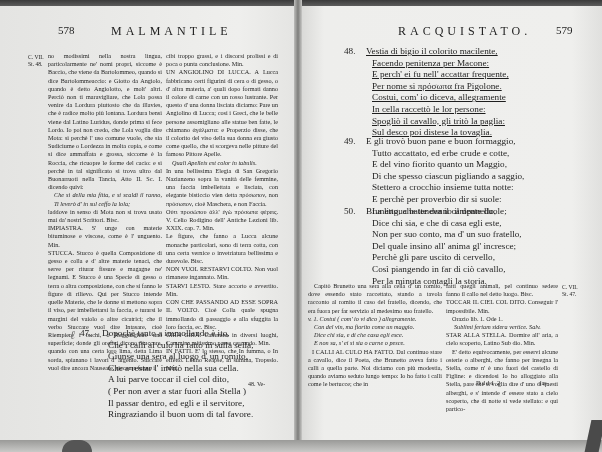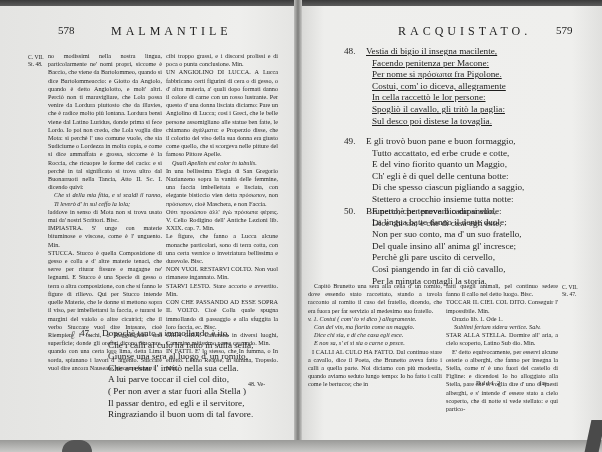--- a/index.html
+++ b/index.html
@@ -99,37 +99,37 @@
   <div class="catchword" style="left:248px; top:375px;">48. Ve-</div>
 </div>
 
 <div class="page right">
   <div class="running-head" style="left:62px;margin-left:36px;">RACQUISTATO.</div>
   <div class="page-num" style="left:256px;">579</div>
 
   <div class="stanza" style="left:44px; top:40px; width:250px;text-decoration:underline;">
     <span class="num">48.</span>
     <div style="padding-left:22px;">
-      <div class="line">Vestia di bigio il insegna macilente,</div>
+      <div class="line">Vestia di bigio il colorito macilente,</div>
       <div class="line indent">Facendo penitenza per Macone:</div>
+      <div class="line indent">E perch' ei fu nell' accattar frequente,</div>
       <div class="line indent">Per nome si πρόσωπα fra Pigolone.</div>
       <div class="line indent">Costui, com' io diceva, allegramente</div>
       <div class="line indent">In cella raccettò le lor persone:</div>
       <div class="line indent">Spogliò il cavallo, gli tritò la paglia:</div>
       <div class="line indent">Sul desco poi distese la tovaglia.</div>
     </div>
   </div>
 
   <div class="stanza" style="left:44px; top:130px; width:250px;">
     <span class="num">49.</span>
     <div style="padding-left:22px;">
       <div class="line">E gli trovò buon pane e buon formaggio,</div>
       <div class="line indent">Tutto accattato, ed erbe crude e cotte,</div>
       <div class="line indent">E del vino fiorito quanto un Maggio,</div>
-      <div class="line indent">Ch' egli è di quel delle centuna botte:</div>
       <div class="line indent">Di che spesso ciascun pigliando a saggio,</div>
       <div class="line indent">Stettero a crocchio insieme tutta notte:</div>
       <div class="line indent">E perchè per proverbio dir si suole:</div>
       <div class="line indent">La lingua batte danno il dente duole;</div>
     </div>
   </div>
 
   <div class="stanza" style="left:44px; top:200px; width:250px;">
     <span class="num">50.</span>
     <div style="padding-left:22px;">

